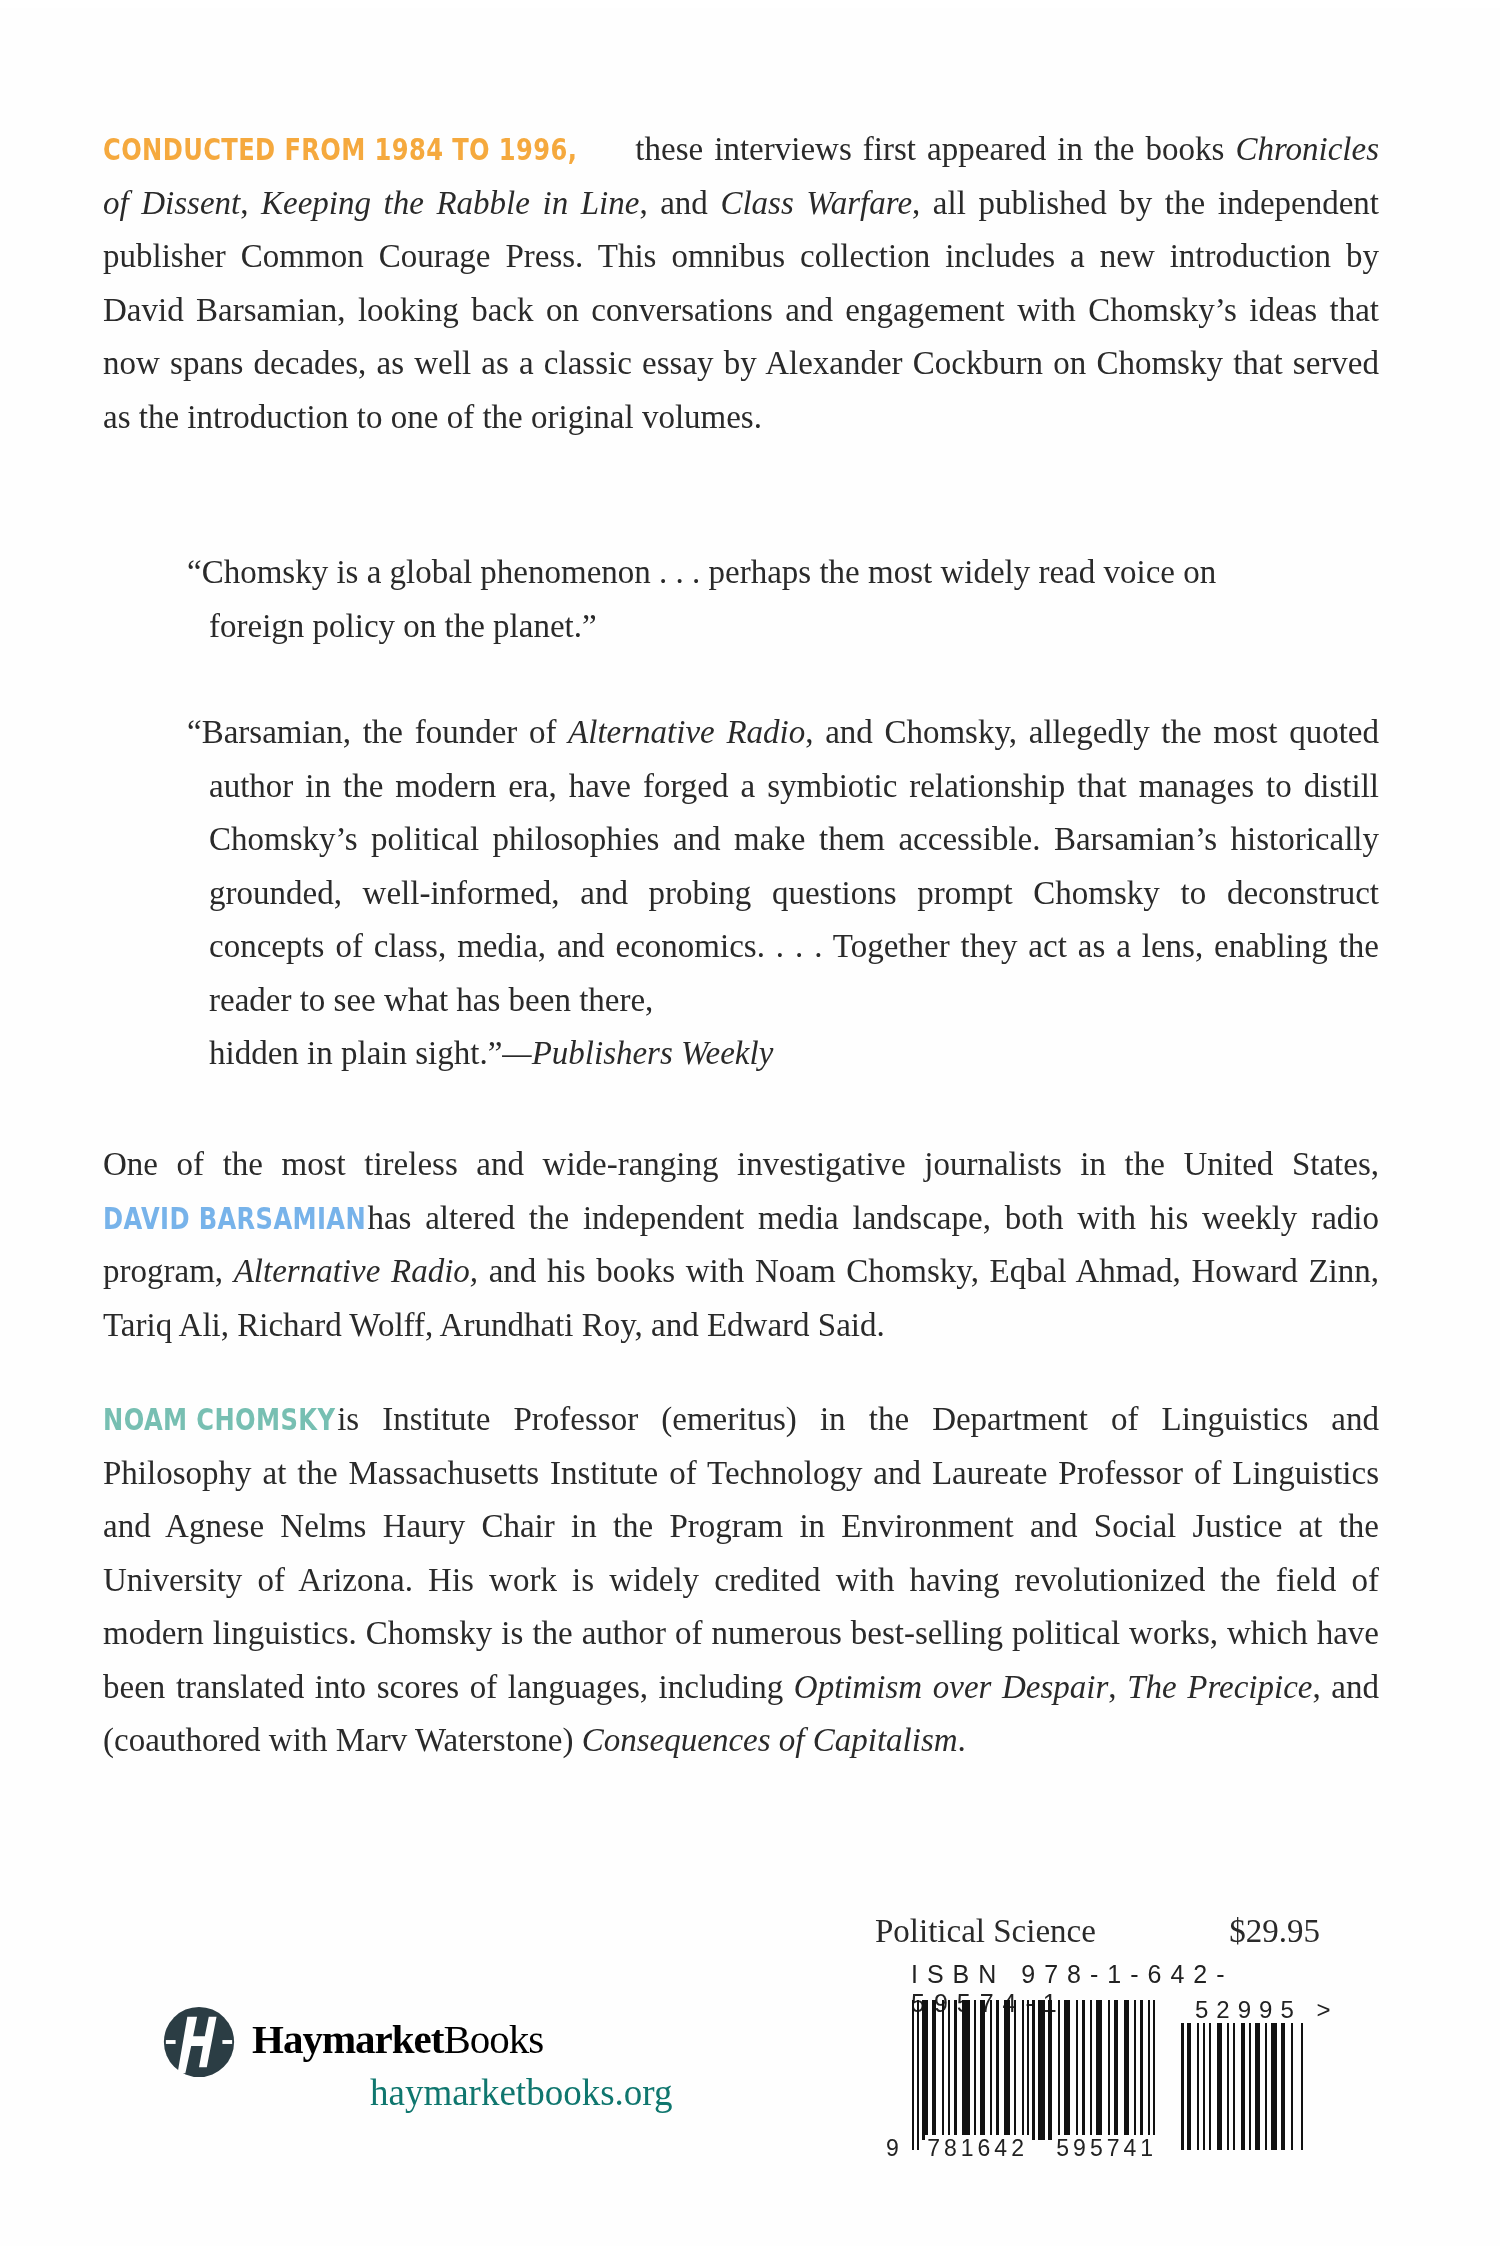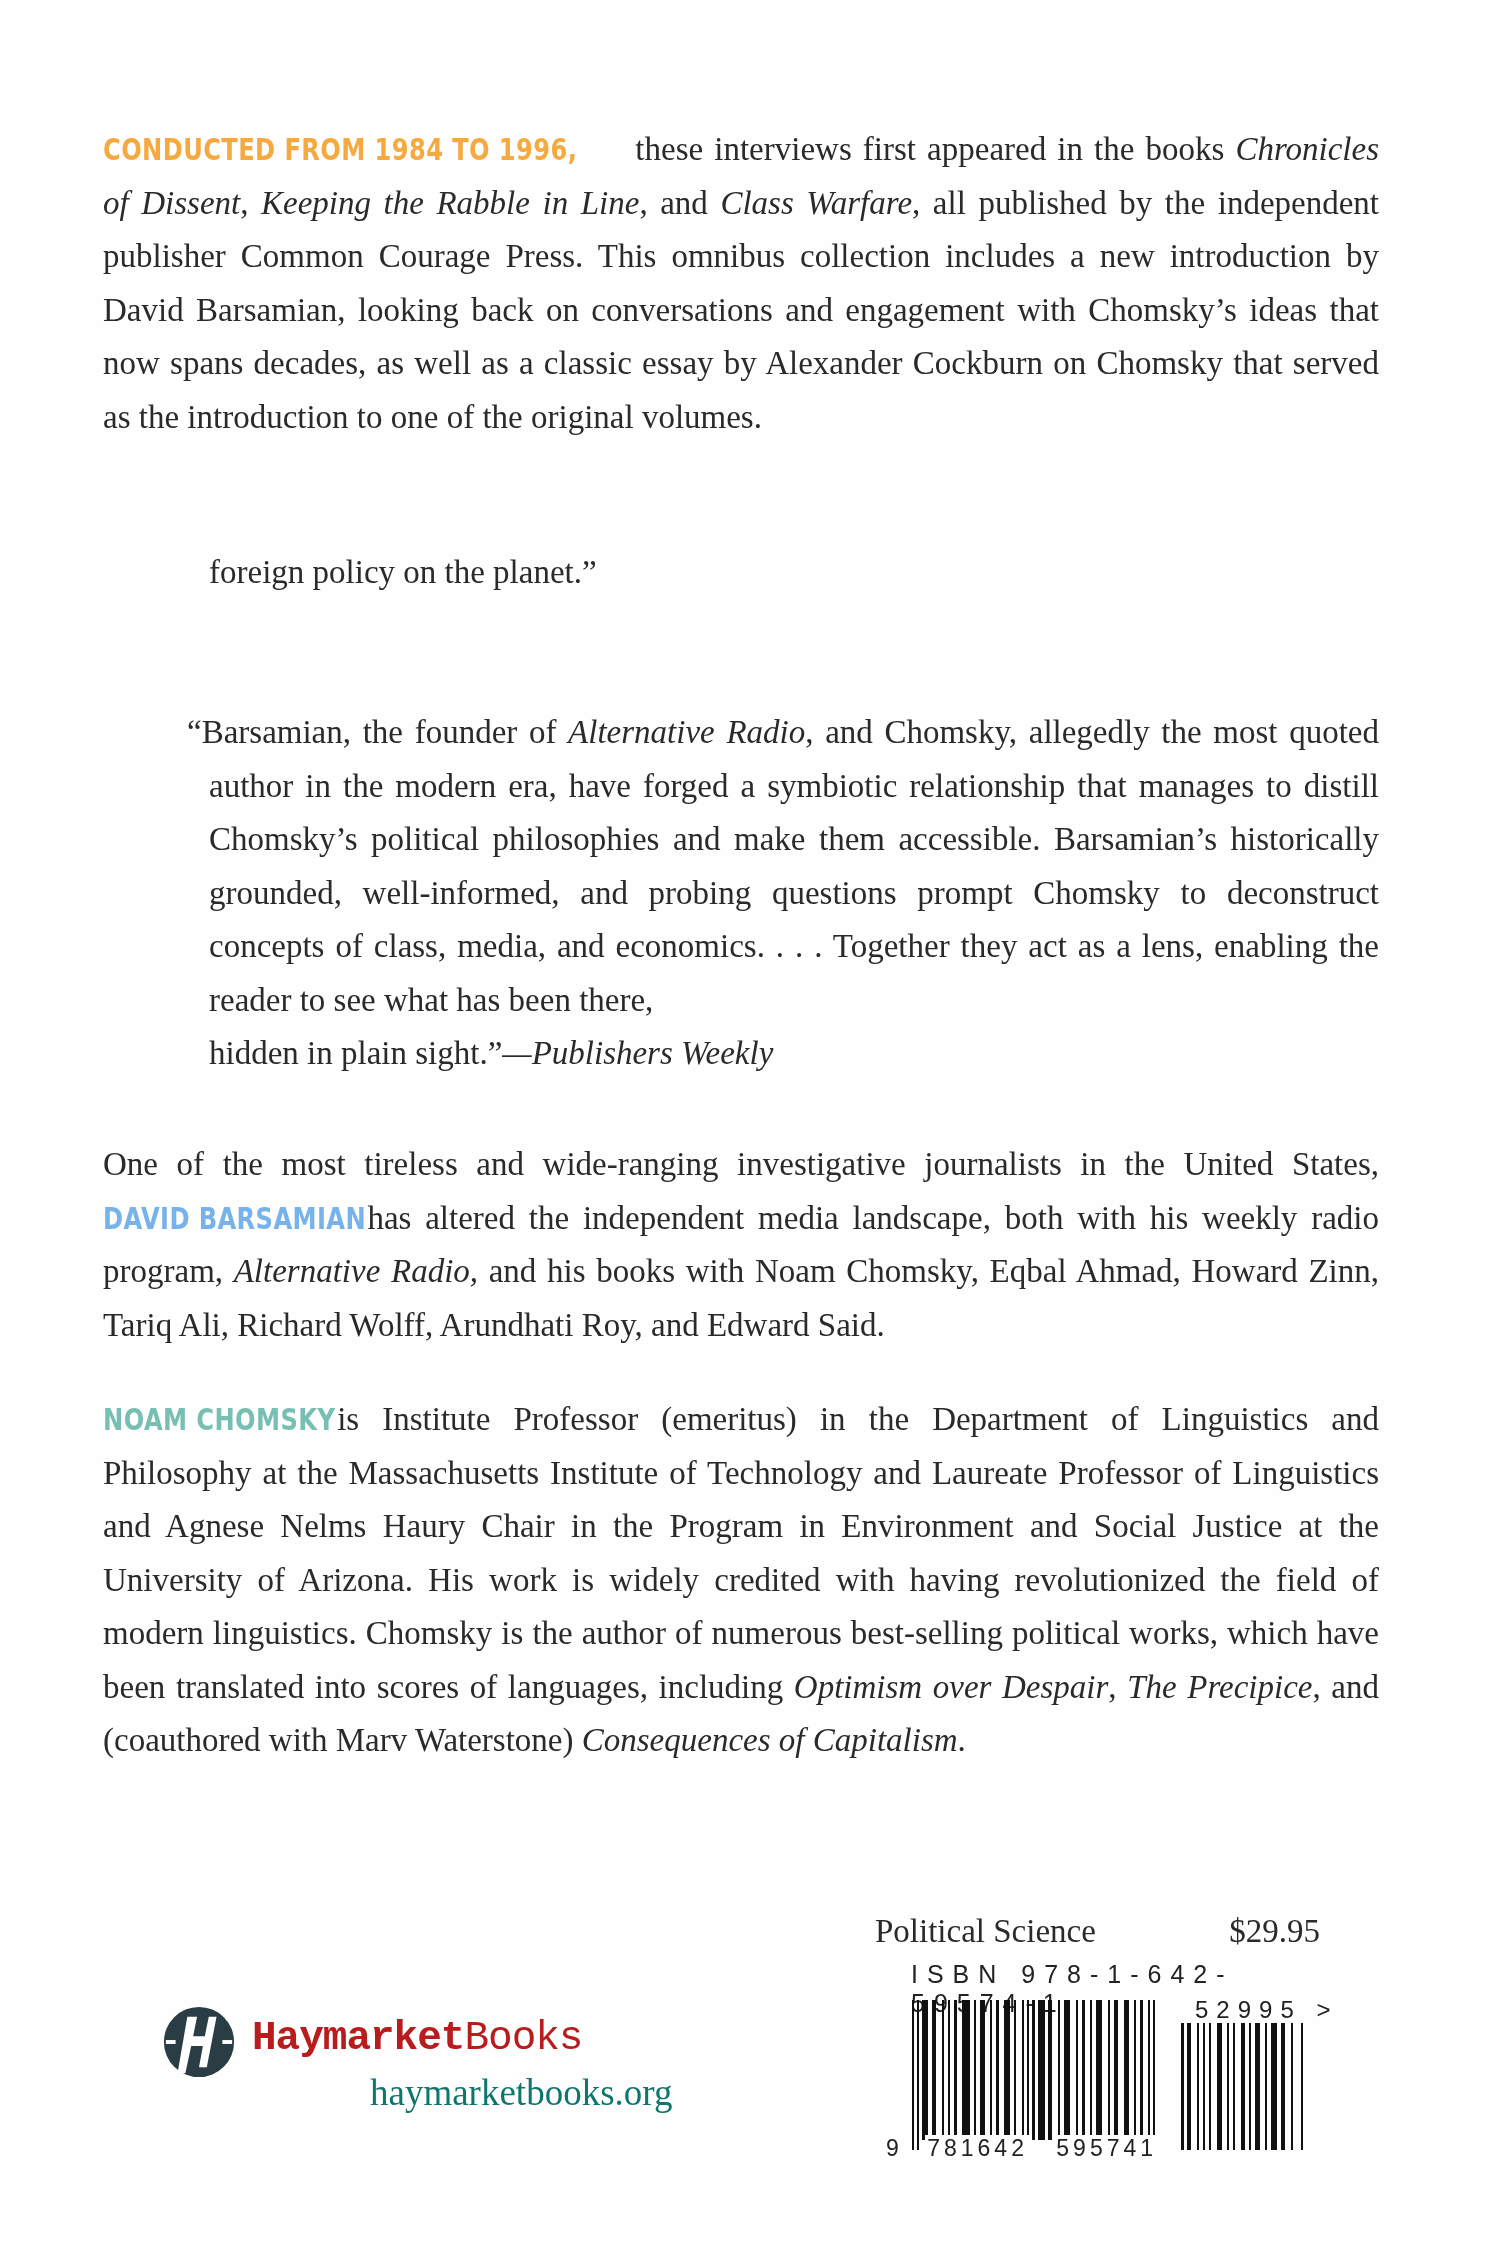--- a/index.html
+++ b/index.html
@@ -27,35 +27,36 @@
   .price-row { display: flex; justify-content: space-between; font-size: 33px; color: #2a2a2a; gap: 48px; }
   .isbn { font-family: "Liberation Sans", "DejaVu Sans", sans-serif; font-size: 25px; letter-spacing: 9px; color: #222; margin-top: 10px; padding-left: 36px; }
   .barcode-main { position: absolute; left: 912px; top: 1992px; width: 244px; height: 150px; }
   .barcode-addon { position: absolute; left: 1181px; top: 2015px; width: 123px; height: 127px; }
   .addon-num { position: absolute; left: 1195px; top: 1988px; font-family: "Liberation Sans", sans-serif; font-size: 24px; letter-spacing: 8px; color: #222; }
   .barcode-digits { position: absolute; left: 884px; top: 2127px; font-family: "Liberation Sans", sans-serif; font-size: 23px; color: #222; letter-spacing: 4px; background: transparent; }
   .barcode-digits span { background: #fefefe; padding: 0 2px; }
 
   .logo { position: absolute; left: 160px; top: 1985px; width: 500px; height: 110px; }
   .logo-mark { position: absolute; left: 0; top: 10px; width: 78px; height: 78px; }
-  .logo-word { position: absolute; left: 92px; top: 22px; font-family: Liberation Mono, monospace; font-size: 41px; color: #b91c1c; letter-spacing: -1px; }
+  .logo-word { position: absolute; left: 92px; top: 22px; font-family: Liberation Serif, serif; font-size: 41px; color: #000000; letter-spacing: -1px; }
   .logo-word b { font-weight: bold; }
   .logo-word span.light { font-weight: normal; }
   .logo-url { position: absolute; left: 210px; top: 78px; font-family: "Liberation Serif", serif; font-size: 37px; color: #0f766e; }
 </style>
 </head>
 <body>
 
 <div class="page">
 
   <div class="block serif" style="top:115px;">
     <span class="lead orange">CONDUCTED FROM 1984 TO 1996,</span><span> these interviews first appeared in the books </span><i>Chronicles of Dissent</i><span>, </span><i>Keeping the Rabble in Line</i><span>, and </span><i>Class Warfare</i><span>, all published by the independent publisher Common Courage Press. This omnibus collection includes a new introduction by David Barsamian, looking back on conversations and engagement with Chomsky’s ideas that now spans decades, as well as a classic essay by Alexander Cockburn on Chomsky that served as the introduction to one of the original volumes.</span>
   </div>
 
   <div class="quote serif" style="top:538px;">
+    <span class="line">“Chomsky is a global phenomenon . . . perhaps the most widely read voice on</span>
     <div class="row indent">
       <span>foreign policy on the planet.”</span>
     </div>
   </div>
 
   <div class="quote serif" style="top:698px;">
     <div style="text-indent:-22px; padding-left:22px;">
       <span>“Barsamian, the founder of </span><i>Alternative Radio</i><span>, and Chomsky, allegedly the most quoted author in the modern era, have forged a symbiotic relationship that manages to distill Chomsky’s political philosophies and make them accessible. Barsamian’s historically grounded, well-informed, and probing questions prompt Chomsky to deconstruct concepts of class, media, and economics. . . . Together they act as a lens, enabling the reader to see what has been there,</span>
     </div>
     <div class="row indent">

